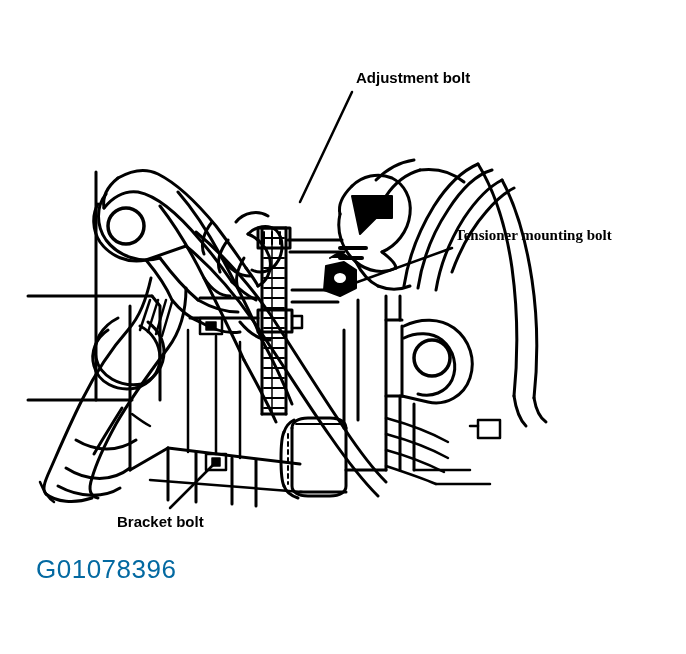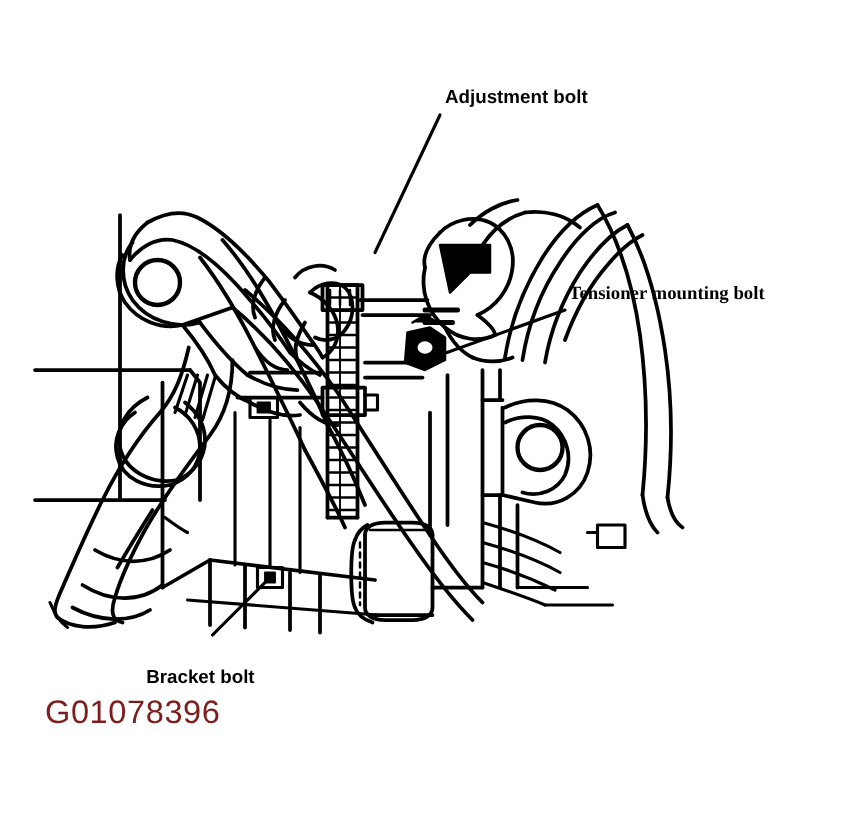--- a/index.html
+++ b/index.html
@@ -47,32 +47,31 @@
     top: 70px;
   }
   #label-tensioner-mounting-bolt {
     left: 455px;
     top: 228px;
     font-family: Liberation Serif, serif;
   }
   #label-bracket-bolt {
     left: 117px;
     top: 514px;
-    margin-top: 20px;
   }
   #figure-id {
     position: absolute;
     left: 36px;
     top: 556px;
     font-family: "Liberation Sans", sans-serif;
     font-weight: normal;
     font-size: 26px;
     line-height: 1;
     letter-spacing: 0.5px;
-    color: #7f1d1d;
+    color: #0369a1;
     white-space: nowrap;
   }
 </style>
 </head>
 <body>
 
 <div id="figure-root">
 
   <svg id="figure-svg" viewBox="0 0 686 654" xmlns="http://www.w3.org/2000/svg">
     <rect x="0" y="0" width="686" height="654" fill="#ffffff"></rect>

